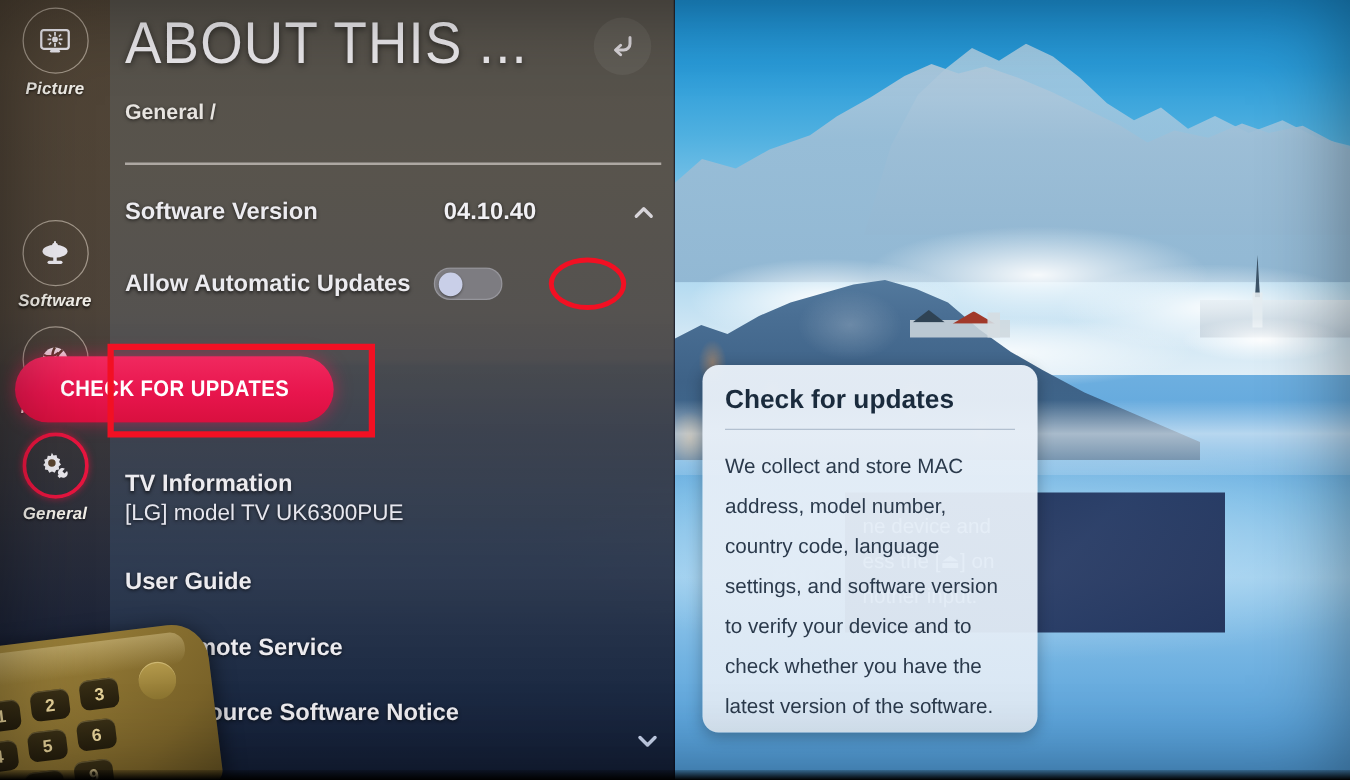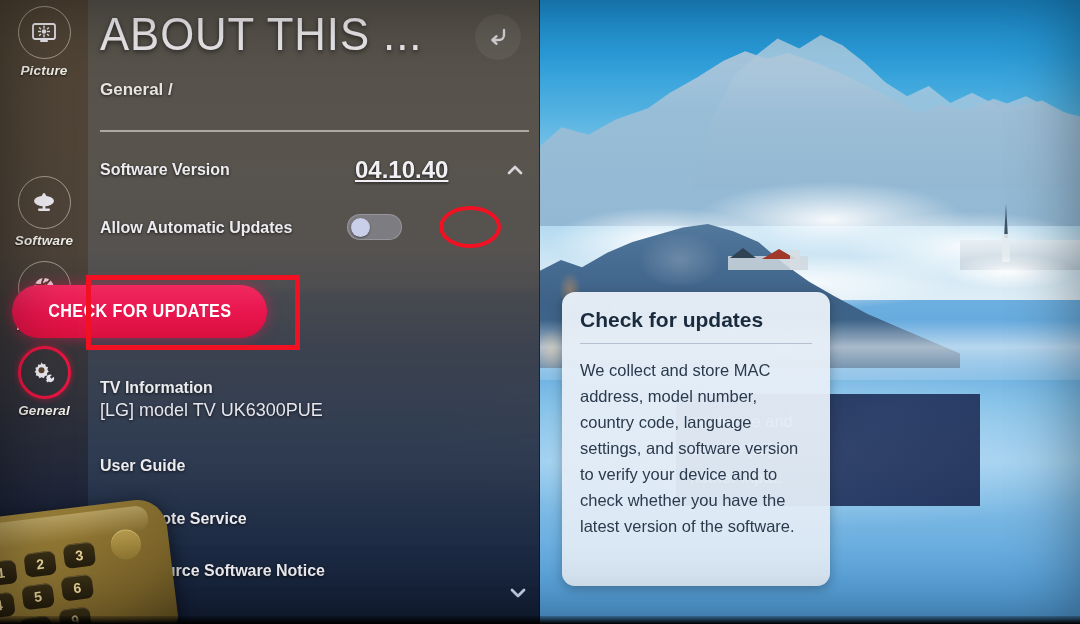--- a/index.html
+++ b/index.html
@@ -199,29 +199,28 @@
   #divider {
     position: absolute; left: 12px; top: 130px; width: 429px; height: 2px;
     background: rgba(226,220,214,.62);
   }
 
   .row {
     position: absolute; left: 12px; width: 429px;
     display: flex; align-items: center; cursor: pointer;
   }
   .row-label {
-    font-size: 16px; font-weight: 700; color: #ecebef;
+    font-size: 19px; font-weight: 700; color: #ecebef;
     text-shadow: 0 1px 3px rgba(0,0,0,.7);
     white-space: nowrap;
   }
   .row-value {
     position: absolute; left: 255px;
-    font-size: 24px; font-weight: 700; color: #f1f0f4;
+    font-size: 19px; font-weight: 700; color: #f1f0f4;
     text-shadow: 0 1px 3px rgba(0,0,0,.7);
-    text-decoration: underline;
   }
   .chev {
     position: absolute; right: 4px;
     width: 20px; height: 20px;
     display: flex; align-items: center; justify-content: center;
   }
   .chev svg { display:block; }
 
   
   #toggle-autoupdate {
@@ -283,21 +282,21 @@
     border-radius: 13px;
     box-shadow: 0 3px 12px rgba(0,0,0,.28);
     padding: 16px 18px 0 18px;
   }
   #tooltip-title {
     font-size: 21px; font-weight: 700; color: #1a2b3d;
     margin-bottom: 11px;
   }
   #tooltip-rule { height: 1px; background: rgba(120,140,165,.45); margin-bottom: 13px; }
   #tooltip-body {
-    font-size: 16.5px; line-height: 26px; color: #2b3a4c;
+    font-size: 16.5px; line-height: 32px; color: #2b3a4c;
   }
 
   
   #ghost-panel {
     position: absolute; left: 676px; top: 394px;
     width: 304px; height: 112px;
     background: linear-gradient(135deg, rgba(22,36,74,.90) 0%, rgba(30,46,88,.88) 55%, rgba(26,40,80,.90) 100%);
   }
   #ghost-panel .gtext {
     position: absolute; left: 14px; top: 13px;

